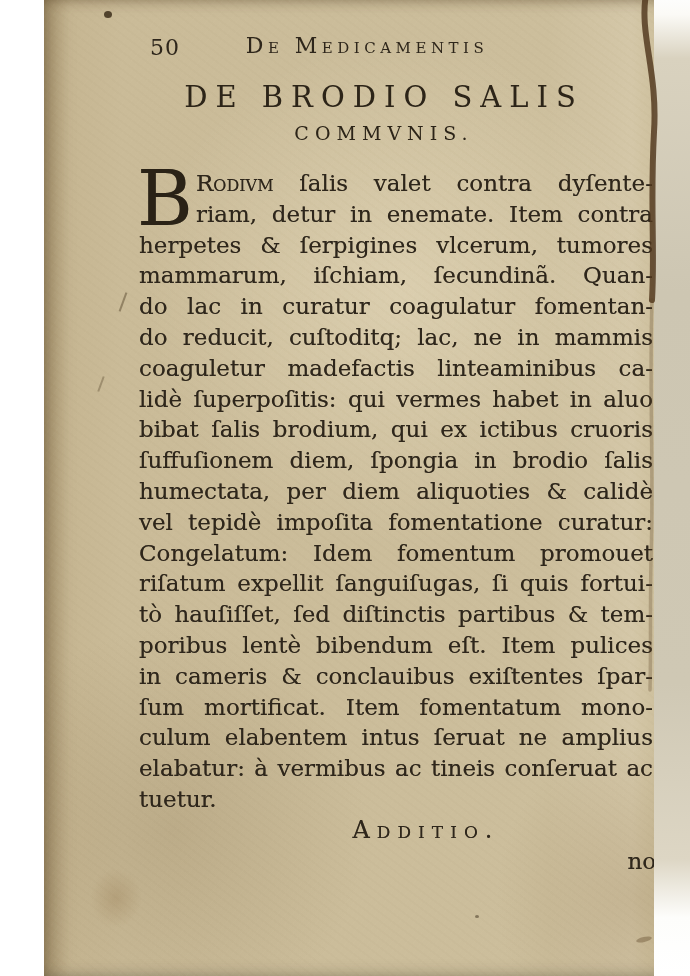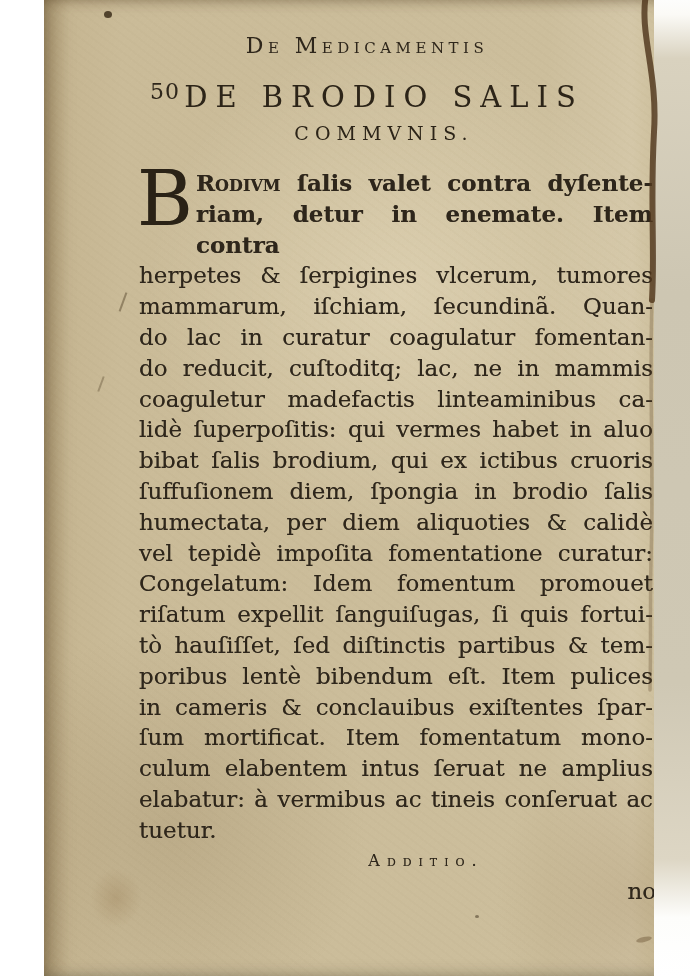--- a/index.html
+++ b/index.html
@@ -28,21 +28,21 @@
       repeating-linear-gradient(-53deg, rgba(255,240,210,.15) 0 1px, transparent 1px 6px);
   }
   
   .right-strip{
     position:absolute;left:654px;top:0;width:36px;height:976px;
     background:linear-gradient(180deg,#fdfdfc 0,#fbfaf6 1.5%,#d9d2bf 6%,#cdc6b2 30%,#cfc8b4 70%,#ddd6c4 88%,#fdfdfb 94%,#ffffff 100%);
   }
   .edge-svg{position:absolute;left:0;top:0;pointer-events:none;}
   
   .running-head{position:absolute;left:0;top:33px;width:646px;height:30px;color:#2e261b;}
-  .page-num{position:absolute;left:106px;top:2px;font-size:22px;letter-spacing:1px;margin-top:44px;}
+  .page-num{position:absolute;left:106px;top:2px;font-size:22px;letter-spacing:1px;}
   .running-title{
     display:block;text-align:center;
     font-variant:small-caps;font-size:22px;letter-spacing:4.5px;
   }
   
   .chapter-title{
     position:absolute;left:0;top:80px;width:646px;margin:0;
     text-align:center;transform:translateX(17px);
     font-size:29px;font-weight:normal;letter-spacing:8px;color:#2c2418;
   }
@@ -55,26 +55,26 @@
   .textblock{
     position:absolute;left:95px;top:168px;width:514px;
     font-size:23px;line-height:30.8px;color:#2e261b;
     text-shadow:0 0 .5px rgba(46,38,27,.55);
   }
   .dropcap{
     position:absolute;left:-2px;top:-7px;
     font-size:76px;line-height:1;color:#2a2216;
   }
   .bl{text-align:justify;text-align-last:justify;}
-  .bl.first,.bl.indent{padding-left:57px;font-weight:bold;}
+  .bl.first,.bl.indent{padding-left:57px;}
   .bl.last{text-align-last:left;}
   .sc,.scq{font-variant:small-caps;}
   .additio-head{
     text-align:center;transform:translateX(30px);
-    font-variant:small-caps;font-size:16px;letter-spacing:7px;line-height:30.8px;
+    font-variant:small-caps;font-size:24px;letter-spacing:7px;line-height:30.8px;
   }
   .bl.quid{padding-left:75px;}
   .catchword-line{text-align:right;margin-right:-18px;text-align-last:right;}
   
   .speck{position:absolute;border-radius:50%;background:#3c2e1b;}
   .speck.s1{left:60px;top:11px;width:8px;height:7px;opacity:.85;}
   .speck.s2{left:431px;top:915px;width:4px;height:3px;opacity:.5;}
   .smudge{
     position:absolute;left:592px;top:937px;width:16px;height:5px;border-radius:50%;
     background:#6d5637;opacity:.45;transform:rotate(-12deg);

